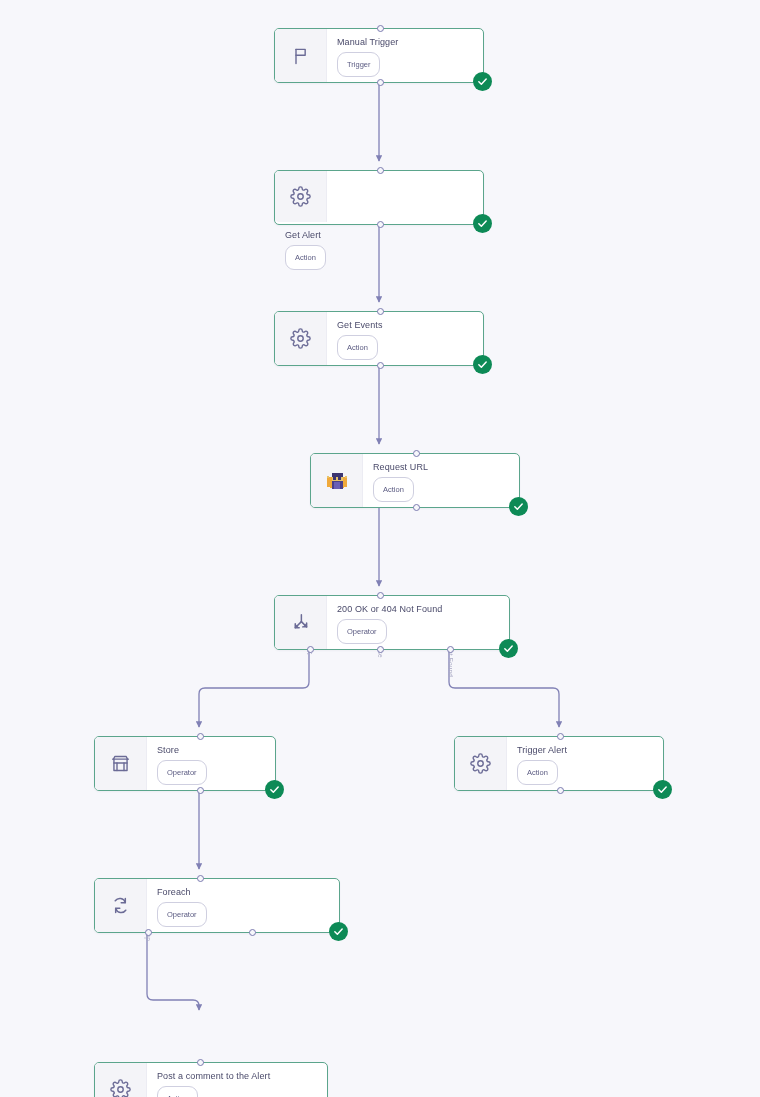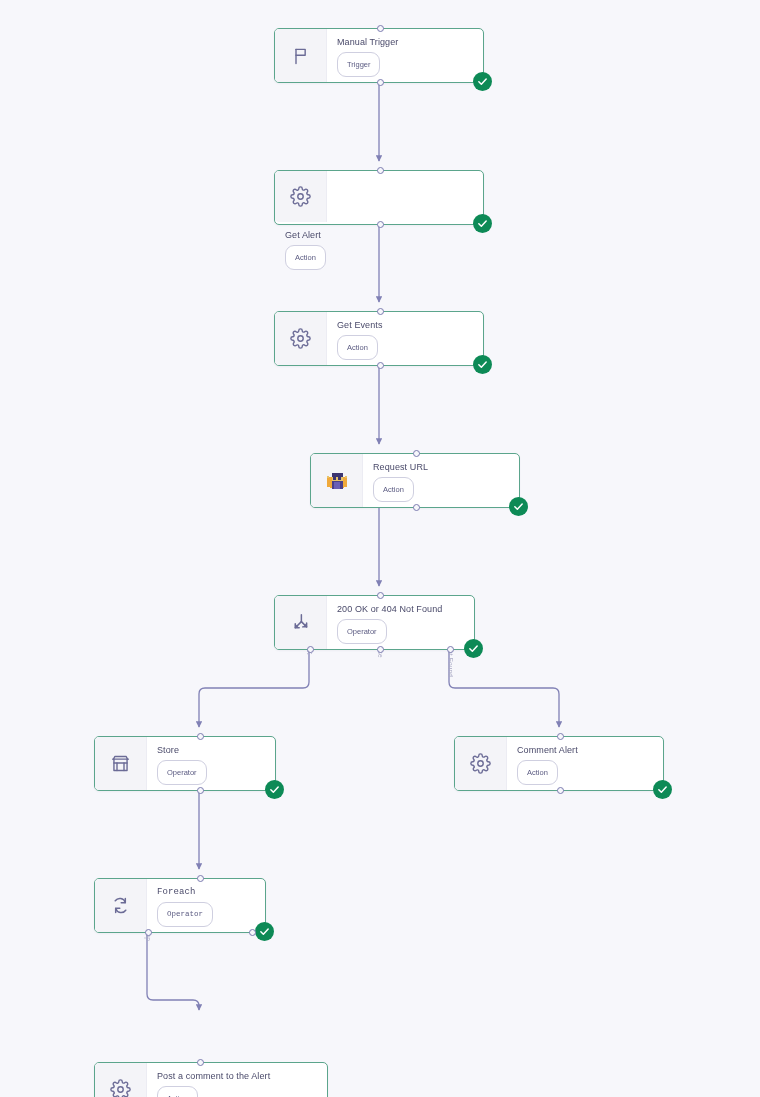--- a/index.html
+++ b/index.html
@@ -213,21 +213,21 @@
     </div>
     <div class="badge">
       <svg width="11" height="11" viewBox="0 0 24 24" fill="none" stroke="#fff" stroke-width="3.2" stroke-linecap="round" stroke-linejoin="round">
         <path d="M4 12.5 L9.5 18 L20 6.5"></path>
       </svg>
     </div>
     <div class="port" style="left:101.5px;top:-4px;"></div>
     <div class="port" style="left:101.5px;bottom:-4px;"></div>
   </div>
 
-  <div class="node" style="left:274px;top:595px;width:201px;justify-content:flex-end;">
+  <div class="node" style="left:274px;top:595px;width:236px;justify-content:flex-end;">
     <div class="node-icon">
       <svg width="21" height="21" viewBox="0 0 24 24" fill="none" stroke="currentColor" stroke-width="1.7" stroke-linecap="round" stroke-linejoin="round">
         <path d="M13 3 L13 11"></path>
         <path d="M13 11 L6 18"></path>
         <path d="M13 11 L19 17"></path>
         <path d="M6 13.5 L6 18 L10.5 18" fill="currentColor"></path>
         <path d="M19 12.5 L19 17 L14.5 17" fill="currentColor"></path>
       </svg>
     </div>
     <div class="node-body">
@@ -270,33 +270,33 @@
   </div>
 
   <div class="node" style="left:454px;top:736px;width:210px;">
     <div class="node-icon">
       <svg width="21" height="21" viewBox="0 0 24 24" fill="none" stroke="currentColor" stroke-width="1.6" stroke-linecap="round" stroke-linejoin="round">
         <circle cx="12" cy="12" r="3.1"></circle>
         <path d="M19.4 15a1.6 1.6 0 0 0 .33 1.77l.06.06a2 2 0 1 1-2.83 2.83l-.06-.06A1.6 1.6 0 0 0 15 19.4a1.6 1.6 0 0 0-1 1.46V21a2 2 0 1 1-4 0v-.09A1.6 1.6 0 0 0 9 19.4a1.6 1.6 0 0 0-1.77.33l-.06.06a2 2 0 1 1-2.83-2.83l.06-.06A1.6 1.6 0 0 0 4.6 15a1.6 1.6 0 0 0-1.46-1H3a2 2 0 1 1 0-4h.09A1.6 1.6 0 0 0 4.6 9a1.6 1.6 0 0 0-.33-1.77l-.06-.06a2 2 0 1 1 2.83-2.83l.06.06A1.6 1.6 0 0 0 9 4.6a1.6 1.6 0 0 0 1-1.46V3a2 2 0 1 1 4 0v.09A1.6 1.6 0 0 0 15 4.6a1.6 1.6 0 0 0 1.77-.33l.06-.06a2 2 0 1 1 2.83 2.83l-.06.06A1.6 1.6 0 0 0 19.4 9v0a1.6 1.6 0 0 0 1.46 1H21a2 2 0 1 1 0 4h-.09a1.6 1.6 0 0 0-1.46 1z"></path>
       </svg>
     </div>
     <div class="node-body">
-      <div class="node-title">Comment Alert</div>
-      <div class="node-tag">Action</div>
-    </div>
-    <div class="badge">
-      <svg width="11" height="11" viewBox="0 0 24 24" fill="none" stroke="#fff" stroke-width="3.2" stroke-linecap="round" stroke-linejoin="round">
-        <path d="M4 12.5 L9.5 18 L20 6.5"></path>
-      </svg>
-    </div>
-    <div class="port" style="left:101.5px;top:-4px;"></div>
-    <div class="port" style="left:101.5px;bottom:-4px;"></div>
-  </div>
-
-  <div class="node" style="left:94px;top:878px;width:172px;font-family:Liberation Mono, monospace;">
+      <div class="node-title">Trigger Alert</div>
+      <div class="node-tag">Action</div>
+    </div>
+    <div class="badge">
+      <svg width="11" height="11" viewBox="0 0 24 24" fill="none" stroke="#fff" stroke-width="3.2" stroke-linecap="round" stroke-linejoin="round">
+        <path d="M4 12.5 L9.5 18 L20 6.5"></path>
+      </svg>
+    </div>
+    <div class="port" style="left:101.5px;top:-4px;"></div>
+    <div class="port" style="left:101.5px;bottom:-4px;"></div>
+  </div>
+
+  <div class="node" style="left:94px;top:878px;width:246px;">
     <div class="node-icon">
       <svg width="21" height="21" viewBox="0 0 24 24" fill="none" stroke="currentColor" stroke-width="1.7" stroke-linecap="round" stroke-linejoin="round">
         <path d="M17.5 8.5 A6.5 6.5 0 0 0 6 6.6"></path>
         <path d="M6.5 15.5 A6.5 6.5 0 0 0 18 17.4"></path>
         <path d="M17.5 4 L17.5 8.8 L12.8 8.8"></path>
         <path d="M6.5 20 L6.5 15.2 L11.2 15.2"></path>
       </svg>
     </div>
     <div class="node-body">
       <div class="node-title">Foreach</div>

